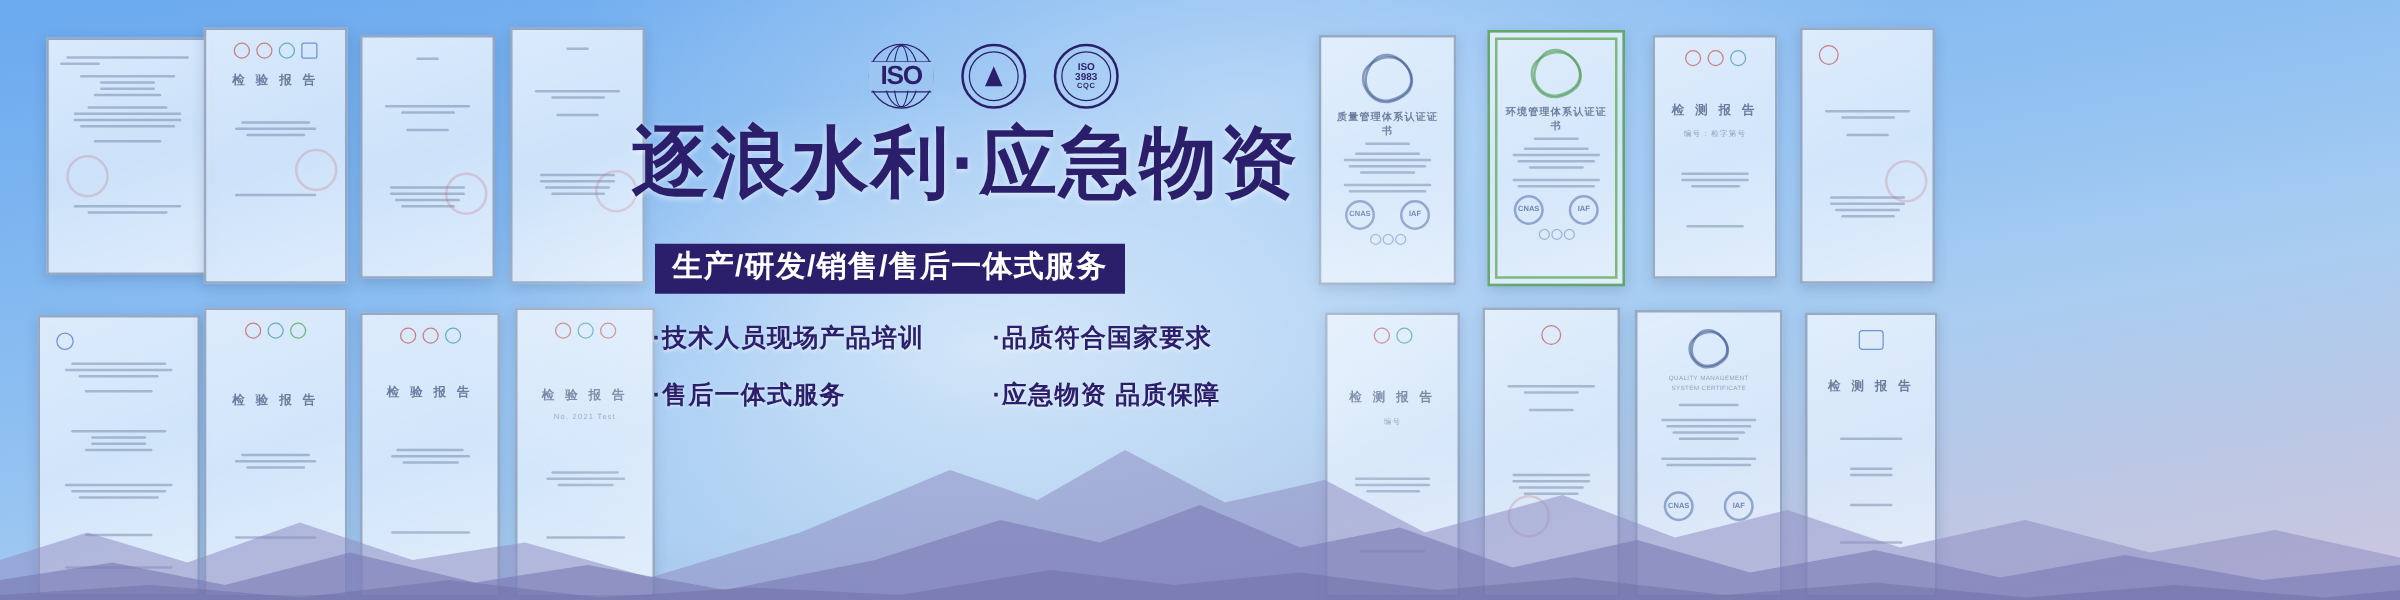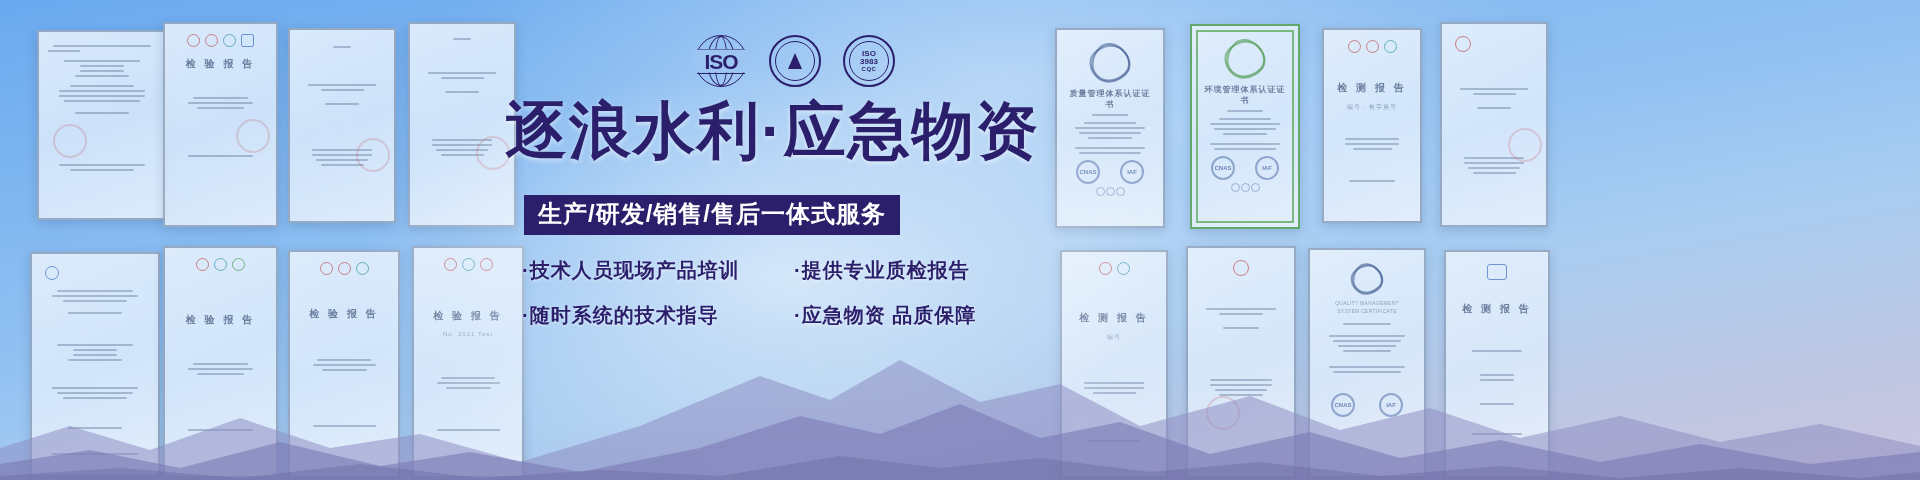--- a/index.html
+++ b/index.html
@@ -424,22 +424,22 @@
     </div>
   </div>
 
   <div class="headline-wrap">
     <div class="main-title">逐浪水利·应急物资</div>
     <div class="sub-bar">生产/研发/销售/售后一体式服务</div>
   </div>
 
   <div class="features">
     <div class="feature">·技术人员现场产品培训</div>
-    <div class="feature">·提供专业质检报告</div>
-    <div class="feature">·随时系统的技术指导</div>
+    <div class="feature">·品质符合国家要求</div>
+    <div class="feature">·售后一体式服务</div>
     <div class="feature">·应急物资 品质保障</div>
   </div>
 
   <svg class="mountains" viewBox="0 0 1920 150" preserveAspectRatio="none">
     <path d="M0,150 L0,118 L70,96 L150,120 L240,88 L330,118 L420,104 L520,132 L640,96 L760,46 L830,70 L900,30 L980,72 L1060,54 L1140,96 L1250,66 L1340,100 L1430,78 L1520,108 L1620,86 L1720,112 L1820,94 L1920,116 L1920,150 Z" fill="#8e8ec2" opacity="0.55"></path>
     <path d="M0,150 L0,134 L90,120 L180,138 L280,112 L380,136 L470,122 L580,142 L700,118 L800,86 L880,104 L960,74 L1040,108 L1120,92 L1210,124 L1310,102 L1400,128 L1500,110 L1600,132 L1700,114 L1810,134 L1920,122 L1920,150 Z" fill="#7b7bb4" opacity="0.62"></path>
     <path d="M0,150 L0,146 L120,138 L240,148 L360,134 L480,148 L600,140 L720,146 L840,126 L940,138 L1040,128 L1150,142 L1260,132 L1380,146 L1500,136 L1620,148 L1740,138 L1860,148 L1920,142 L1920,150 Z" fill="#6d6da6" opacity="0.5"></path>
   </svg>
 
 </div>

